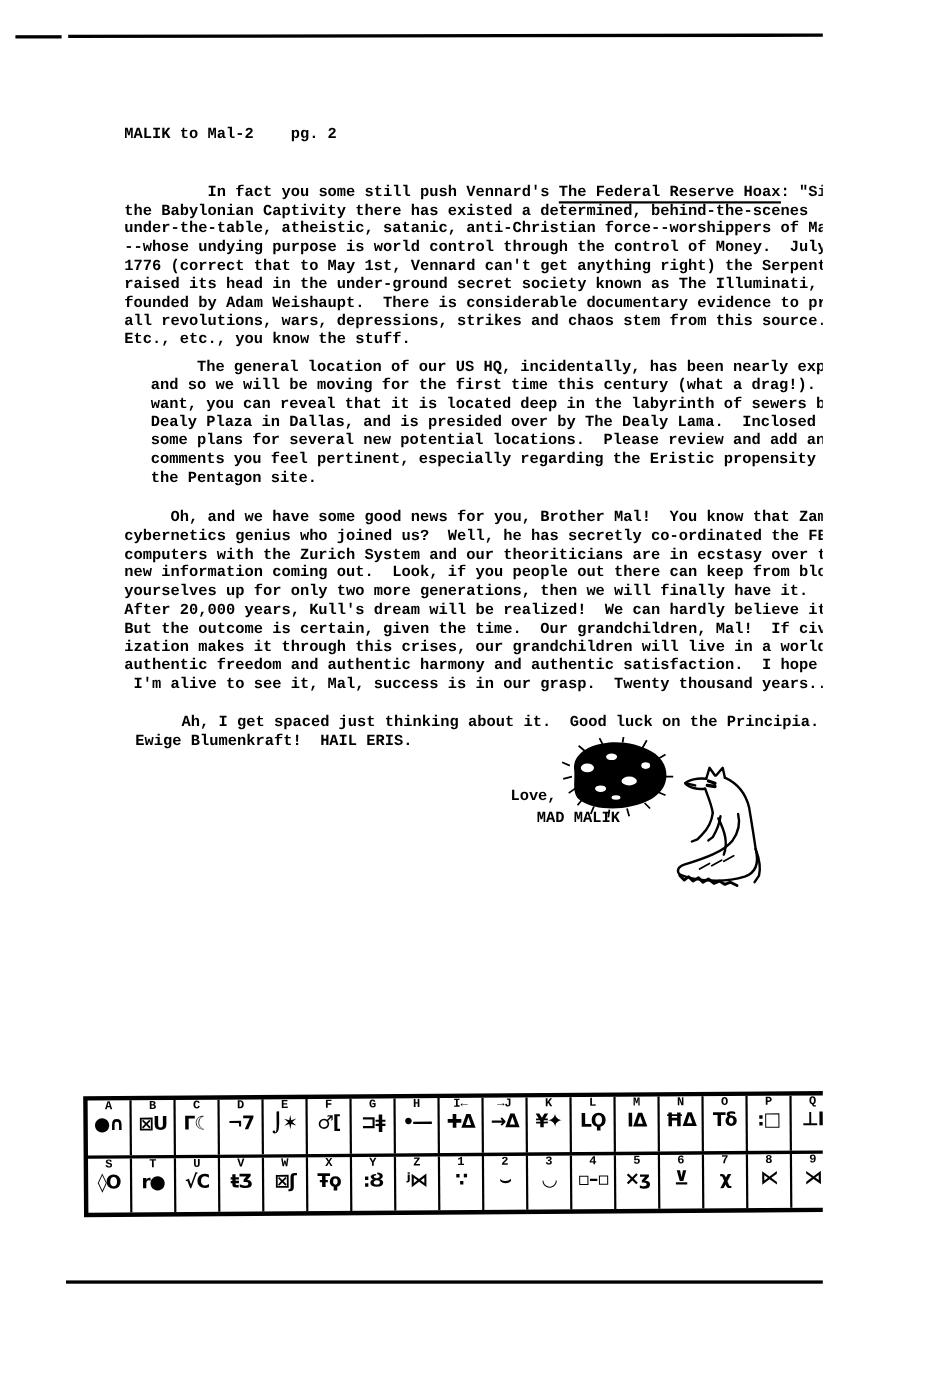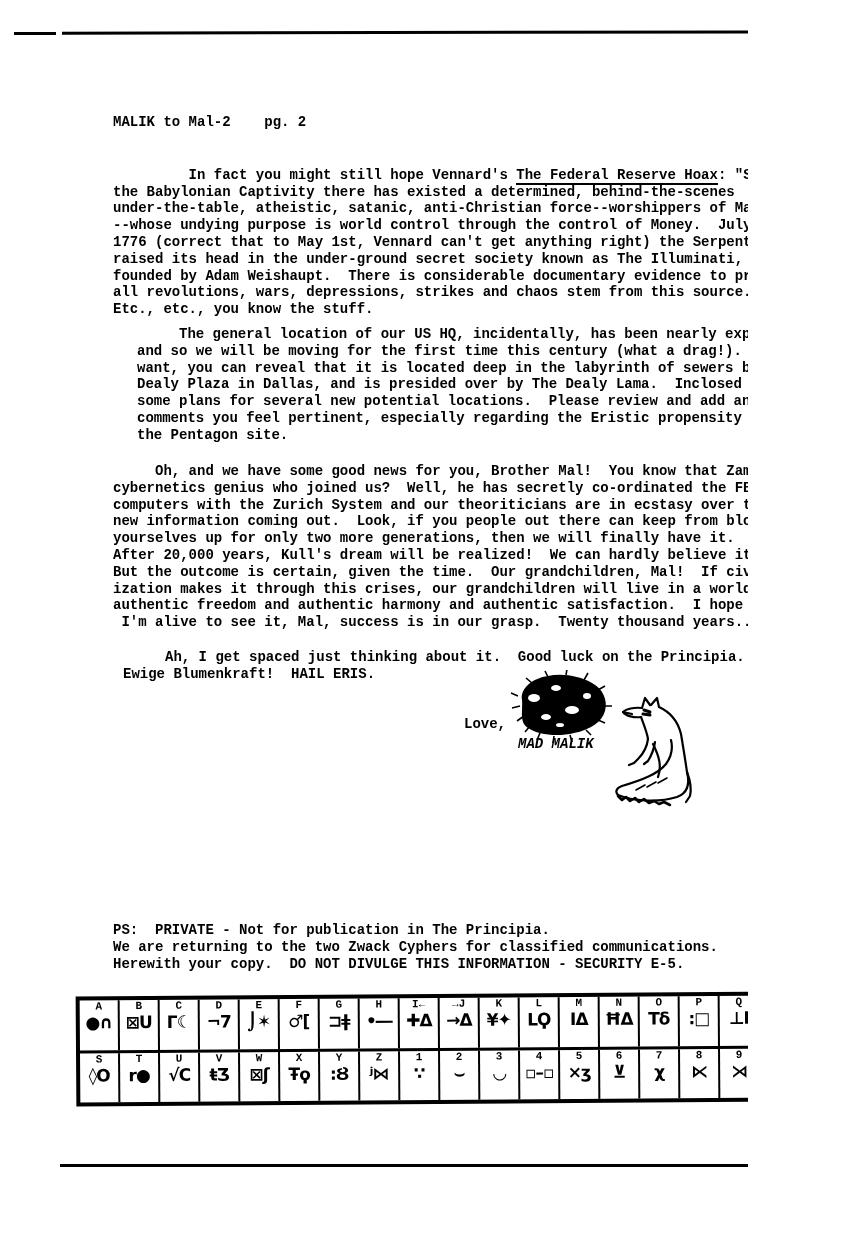--- a/index.html
+++ b/index.html
@@ -47,21 +47,21 @@
   <div class="scan-line" style="left:841px; top:0; width:5px; height:1255px;"></div>
   <div class="notch" style="top:125px; height:135px;"></div>
   <div class="notch" style="top:600px; height:45px;"></div>
   <div class="notch" style="top:780px; height:60px;"></div>
   <div class="notch" style="top:1090px; height:55px;"></div>
   <div class="notch" style="top:1175px; height:55px;"></div>
 
   <div class="mono" style="left:113px; top:114px;">MALIK to Mal-2    pg. 2</div>
 
   <div class="mono" style="left:113px; top:150px;">
-    <span>     In fact you might still hope Vennard's </span><span class="u-title">The Federal Reserve Hoax</span><span>: "Since
+    <span>     In fact you some still push Vennard's </span><span class="u-title">The Federal Reserve Hoax</span><span>: "Since
 the Babylonian Captivity there has existed a determined, behind-the-scenes
 under-the-table, atheistic, satanic, anti-Christian force--worshippers of Mamon
 --whose undying purpose is world control through the control of Money.  July 1,
 1776 (correct that to May 1st, Vennard can't get anything right) the Serpent
 raised its head in the under-ground secret society known as The Illuminati,
 founded by Adam Weishaupt.  There is considerable documentary evidence to prove
 all revolutions, wars, depressions, strikes and chaos stem from this source."
 Etc., etc., you know the stuff.</span>
   </div>
 
@@ -100,21 +100,21 @@
       <ellipse cx="87" cy="26" rx="4" ry="3"></ellipse>
       <ellipse cx="60" cy="55" rx="4" ry="2"></ellipse>
     </g>
     <g stroke="#000" stroke-width="1.6" fill="none">
       <path d="M18,26 l-7,-3 M20,36 l-8,2 M24,46 l-7,5 M30,56 l-5,6 M40,63 l-3,7
                M54,66 l-1,7 M70,65 l2,7 M86,60 l5,5 M98,50 l7,3 M104,36 l8,0
                M98,20 l7,-4 M84,10 l4,-7 M66,5 l1,-6 M48,7 l-3,-6 M32,13 l-6,-5"></path>
     </g>
   </svg>
 
-  <div class="mono" style="left:518px; top:736px;font-style:italic;">MAD MALIK</div>
+  <div class="mono" style="left:488px; top:736px;">MAD MALIK</div>
 
   <svg style="left:606px; top:684px;" width="100" height="130" viewBox="0 0 100 130">
     <g fill="none" stroke="#000" stroke-width="2.2" stroke-linecap="round" stroke-linejoin="round">
 
       <path d="M36,24 L39,14 L44,21 M45,21 L51,14 L53,23"></path>
 
       <path d="M36,24 C28,23 20,25 17,28 C20,32 28,34 35,33"></path>
       <path d="M17,28 L26,30"></path>
 
       <path d="M38,26 l6,2 M37,30 l7,1" stroke-width="3"></path>
@@ -133,23 +133,20 @@
       <path d="M12,111 C9,108 10,104 16,102 C36,96 52,90 60,80 C65,73 67,64 65,56"></path>
 
       <path d="M81,88 C84,96 86,104 84,112 L80,118"></path>
 
       <path d="M12,112 l4,4 l4,-3 l4,4 l5,-3 l4,4 l5,-3 l5,4 l5,-2 l5,3 l5,-2 l6,3" stroke-width="2.6"></path>
 
       <path d="M30,106 l9,-5 M41,103 l9,-5 M52,99 l9,-5" stroke-width="1.6"></path>
     </g>
   </svg>
 
-  <div class="mono" style="left:113px; top:922px;">PS:  PRIVATE - Not for publication in The Principia.
-We are returning to the two Zwack Cyphers for classified communications.
-Herewith your copy.  DO NOT DIVULGE THIS INFORMATION - SECURITY E-5.</div>
 
   <div class="cipher-table">
     <div class="cipher-row">
         <div class="cipher-cell">
           <span class="cell-label">A</span>
           <span class="cell-symbols">●∩</span>
         </div>
         <div class="cipher-cell">
           <span class="cell-label">B</span>
           <span class="cell-symbols">⊠U</span>

